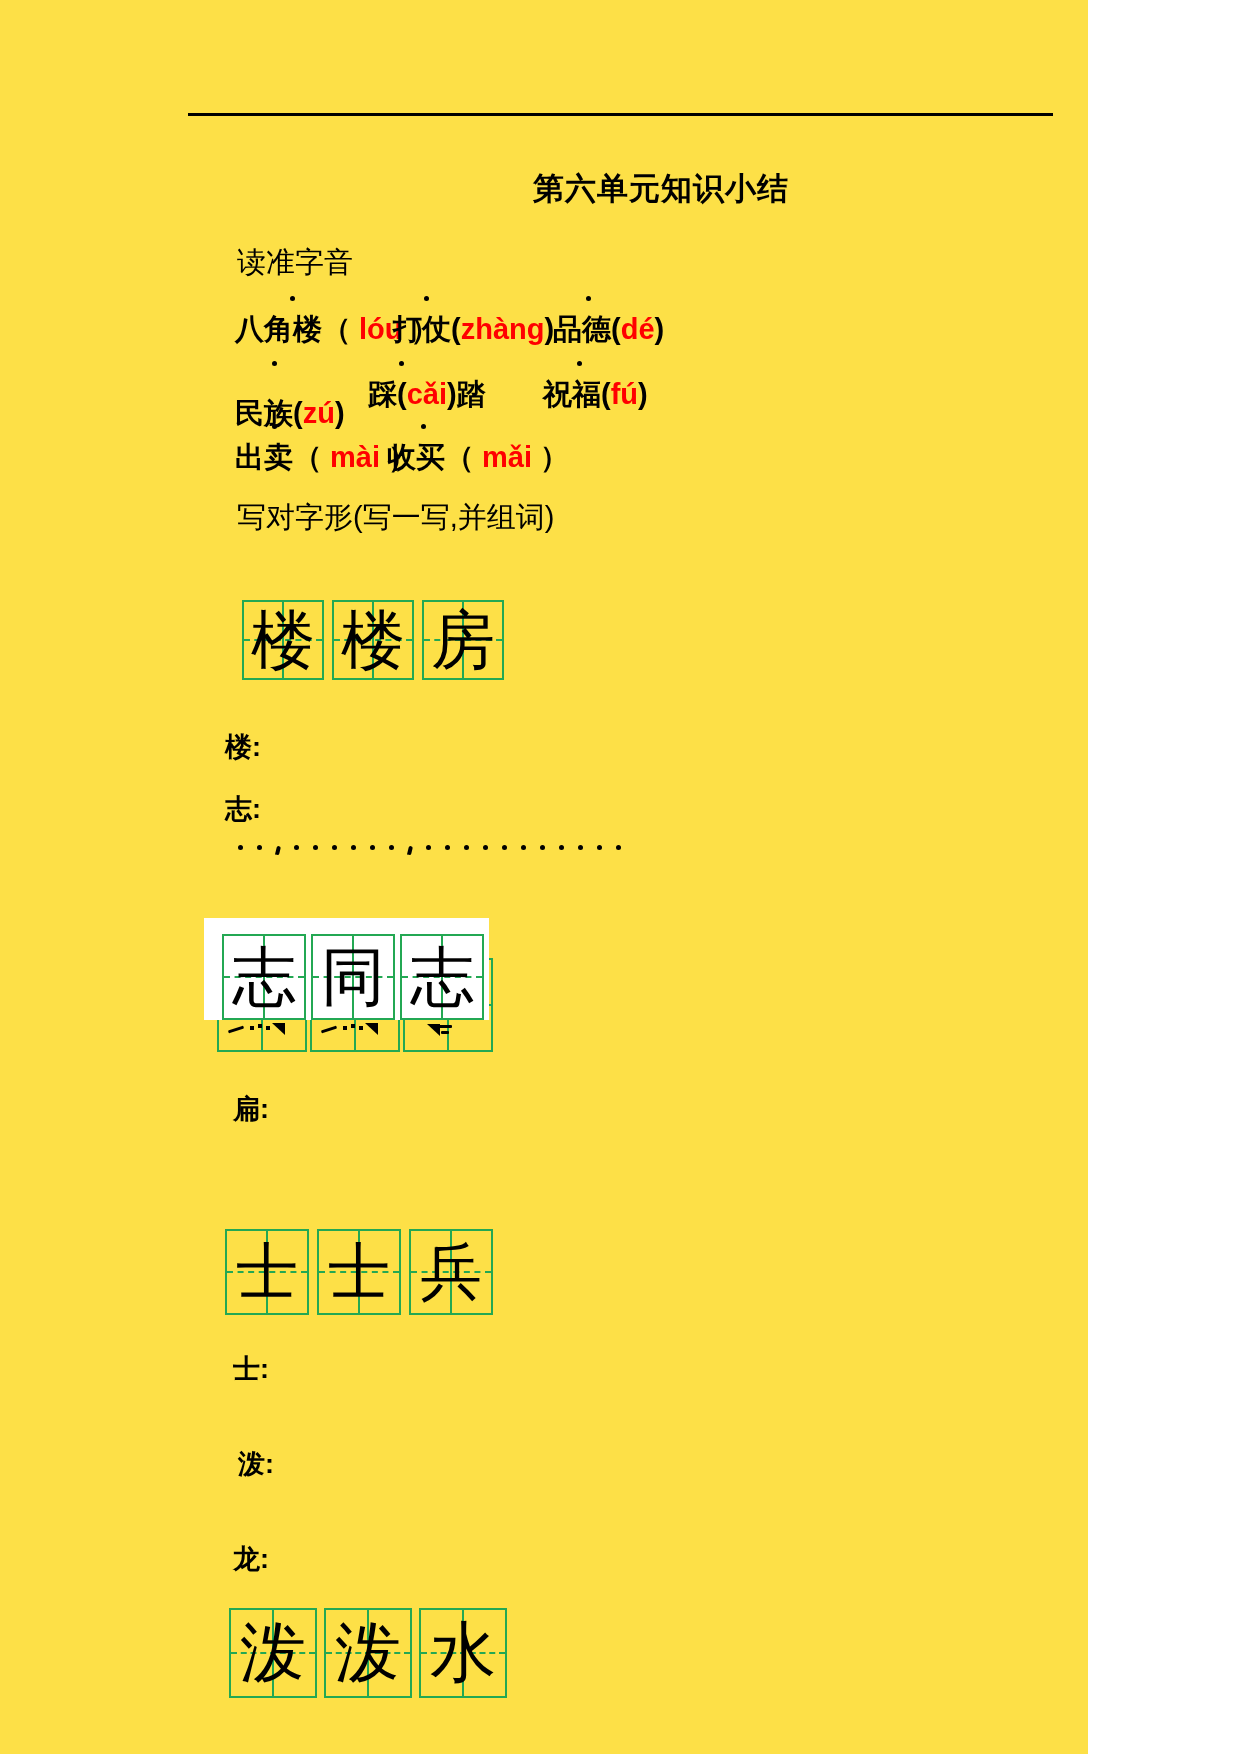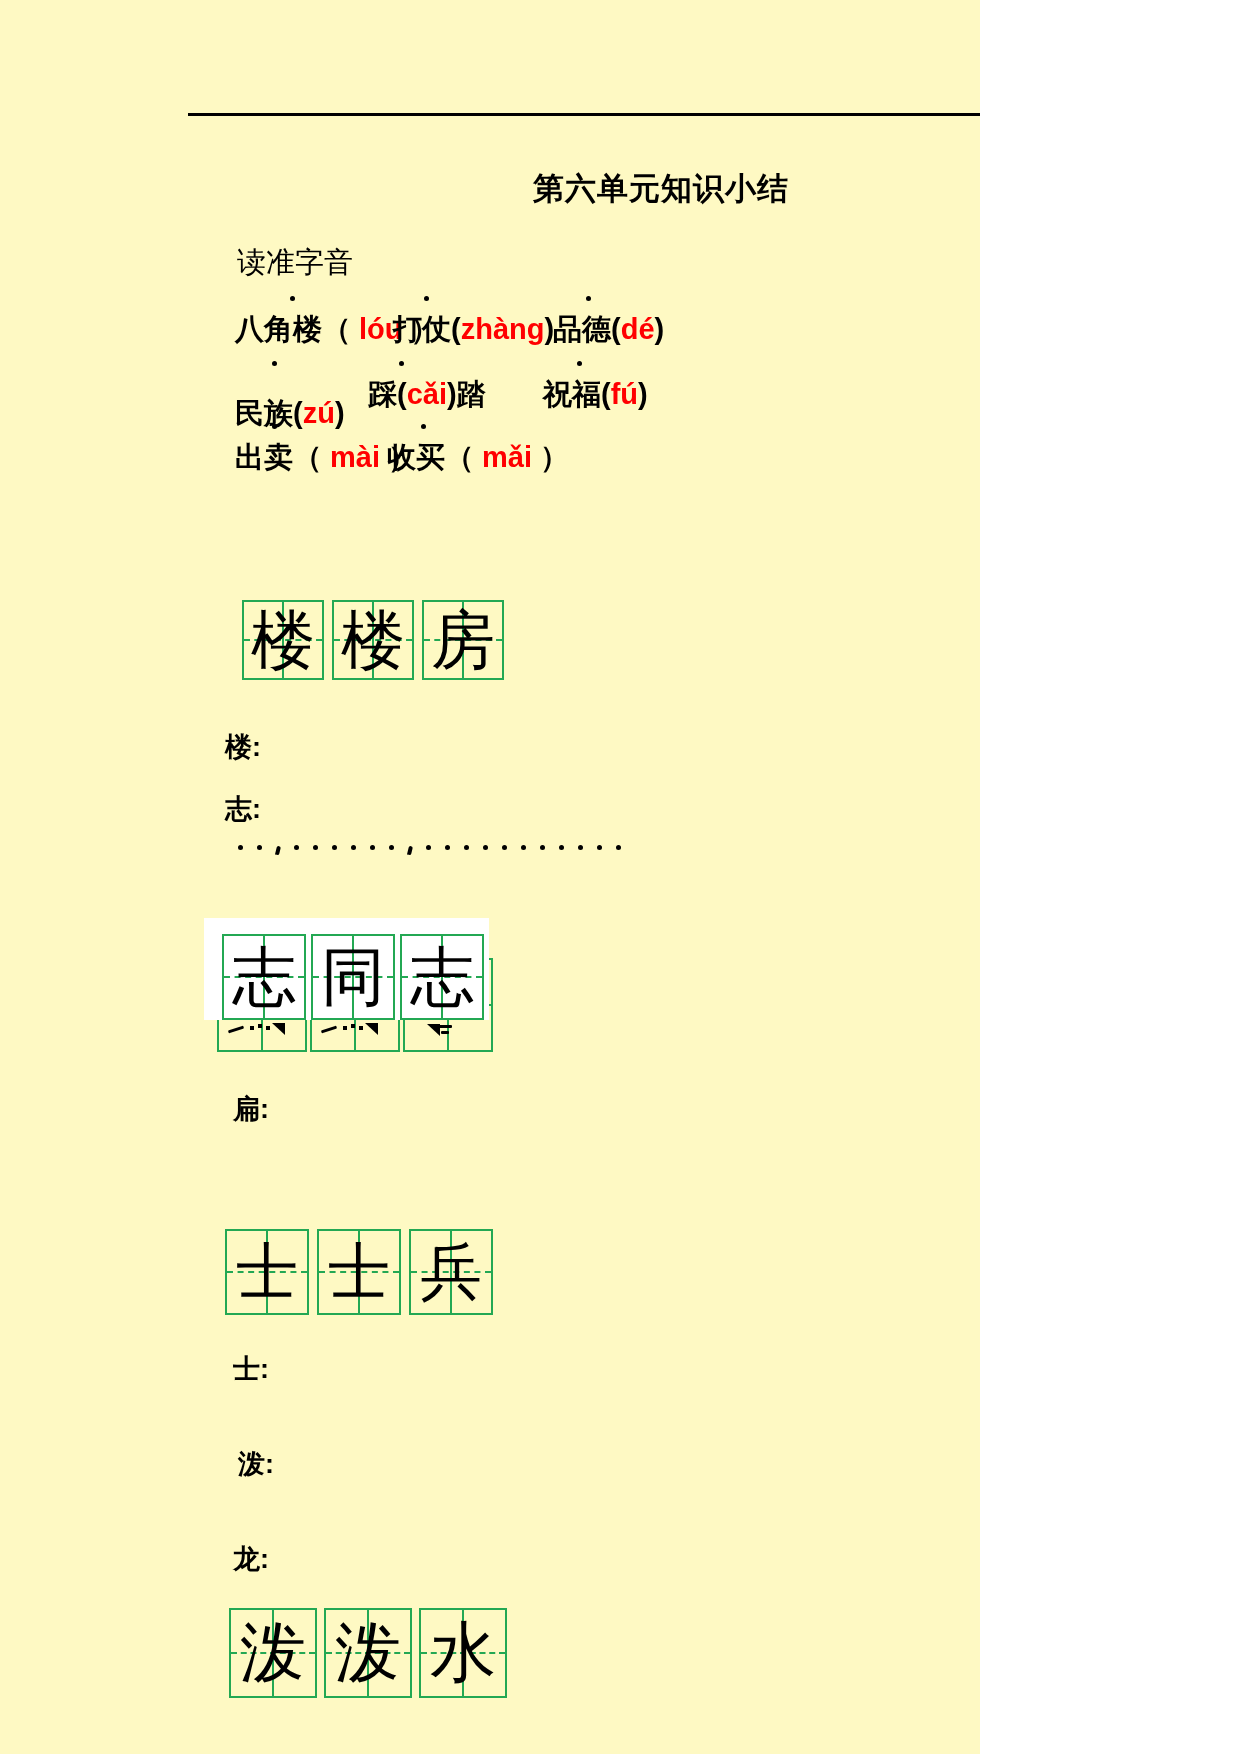--- a/index.html
+++ b/index.html
@@ -1,19 +1,19 @@
 <!DOCTYPE html>
 <html><head>
 <meta charset="utf-8">
 <style>
   html,body{margin:0;padding:0;background:#ffffff;}
   #page{
     position:relative;
-    width:980px;height:1754px;
-    background:#fef9c3;
+    width:1088px;height:1754px;
+    background:#fde047;
     font-family:"Liberation Sans",sans-serif;
     color:#000;
     overflow:hidden;
   }
   .abs{position:absolute;}
   
   .rule{background:#000;height:3px;}
   .title{font-size:31px;font-weight:700;letter-spacing:1px;white-space:nowrap;}
   .heading{font-size:29px;font-weight:400;white-space:nowrap;}
   .pline-group{font-size:29px;font-weight:700;white-space:nowrap;}
@@ -84,20 +84,21 @@
   <div class="abs pline-group" style="left:235px;top:394px;"><span>民族(</span><span class="py">zú</span><span>)</span></div>
   <div class="abs pline-group" style="left:368px;top:375px;"><span>踩(</span><span class="py">cǎi</span><span>)踏</span></div>
   <div class="abs pline-group" style="left:543px;top:375px;"><span>祝福(</span><span class="py">fú</span><span>)</span></div>
 
   <div class="abs edot" style="left:272px;top:424px;"></div>
   <div class="abs edot" style="left:421px;top:424px;"></div>
 
   <div class="abs pline-group" style="left:235px;top:438px;text-align:center;"><span>出卖（ </span><span class="py">mài</span><span> ）</span></div>
   <div class="abs pline-group" style="left:387px;top:438px;"><span>收买（ </span><span class="py">mǎi</span><span> ）</span></div>
 
+  <div class="abs heading" style="left:237px;top:498px;">写对字形(写一写,并组词)</div>
 
   <div id="grid1" class="abs tian" style="left:242px;top:600px;">
     <div class="cell">
         <span class="ch">楼</span>
       </div>
     <div class="cell">
         <span class="ch">楼</span>
       </div>
     <div class="cell">
         <span class="ch">房</span>

